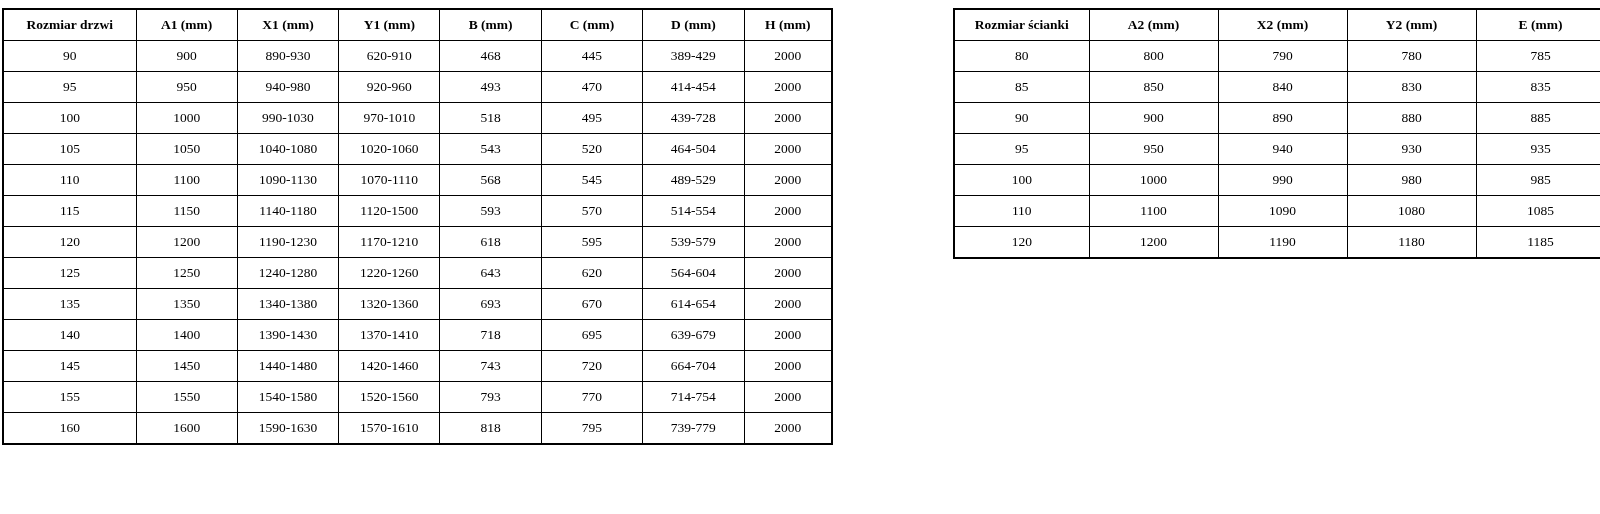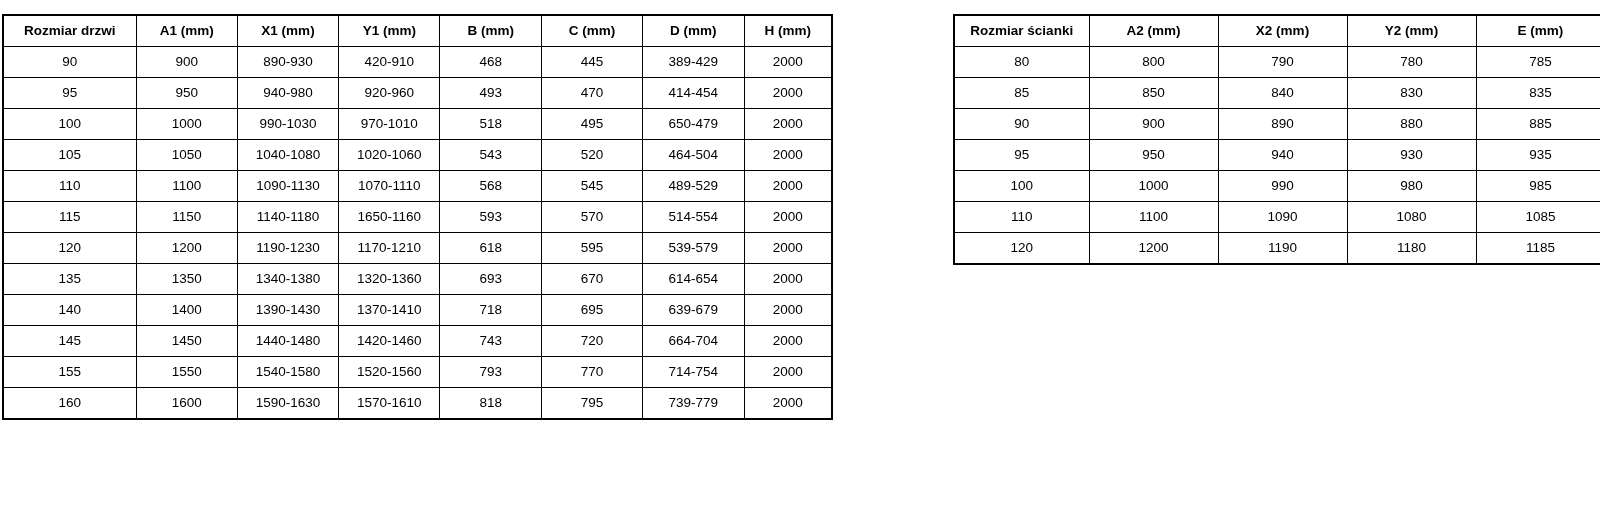--- a/index.html
+++ b/index.html
@@ -11,25 +11,26 @@
     position: relative;
     width: 1600px;
     height: 514px;
     background: #ffffff;
     font-family: "Liberation Sans", sans-serif;
     color: #000000;
     overflow: hidden;
   }
   table.spec {
     position: absolute;
-    top: 14px;
+    top: 8px;
     border-collapse: collapse;
     table-layout: fixed;
     border: 2px solid #000000;
     background: #ffffff;
+    font-family: Liberation Serif, serif;
   }
   table.spec th,
   table.spec td {
     border: 1px solid #000000;
     text-align: center;
     vertical-align: middle;
     height: 30px;
     font-size: 13.5px;
     line-height: 1;
     padding: 0 2px;
@@ -77,21 +78,21 @@
           <th>C (mm)</th>
           <th>D (mm)</th>
           <th>H (mm)</th>
         </tr>
       </thead>
       <tbody>
         <tr>
           <td>90</td>
           <td>900</td>
           <td>890-930</td>
-          <td>420-910</td>
+          <td>620-910</td>
           <td>468</td>
           <td>445</td>
           <td>389-429</td>
           <td>2000</td>
         </tr>
         <tr>
           <td>95</td>
           <td>950</td>
           <td>940-980</td>
           <td>920-960</td>
@@ -100,21 +101,21 @@
           <td>414-454</td>
           <td>2000</td>
         </tr>
         <tr>
           <td>100</td>
           <td>1000</td>
           <td>990-1030</td>
           <td>970-1010</td>
           <td>518</td>
           <td>495</td>
-          <td>650-479</td>
+          <td>439-728</td>
           <td>2000</td>
         </tr>
         <tr>
           <td>105</td>
           <td>1050</td>
           <td>1040-1080</td>
           <td>1020-1060</td>
           <td>543</td>
           <td>520</td>
           <td>464-504</td>
@@ -127,37 +128,47 @@
           <td>1070-1110</td>
           <td>568</td>
           <td>545</td>
           <td>489-529</td>
           <td>2000</td>
         </tr>
         <tr>
           <td>115</td>
           <td>1150</td>
           <td>1140-1180</td>
-          <td>1650-1160</td>
+          <td>1120-1500</td>
           <td>593</td>
           <td>570</td>
           <td>514-554</td>
           <td>2000</td>
         </tr>
         <tr>
           <td>120</td>
           <td>1200</td>
           <td>1190-1230</td>
           <td>1170-1210</td>
           <td>618</td>
           <td>595</td>
           <td>539-579</td>
           <td>2000</td>
         </tr>
         <tr>
+          <td>125</td>
+          <td>1250</td>
+          <td>1240-1280</td>
+          <td>1220-1260</td>
+          <td>643</td>
+          <td>620</td>
+          <td>564-604</td>
+          <td>2000</td>
+        </tr>
+        <tr>
           <td>135</td>
           <td>1350</td>
           <td>1340-1380</td>
           <td>1320-1360</td>
           <td>693</td>
           <td>670</td>
           <td>614-654</td>
           <td>2000</td>
         </tr>
         <tr>

